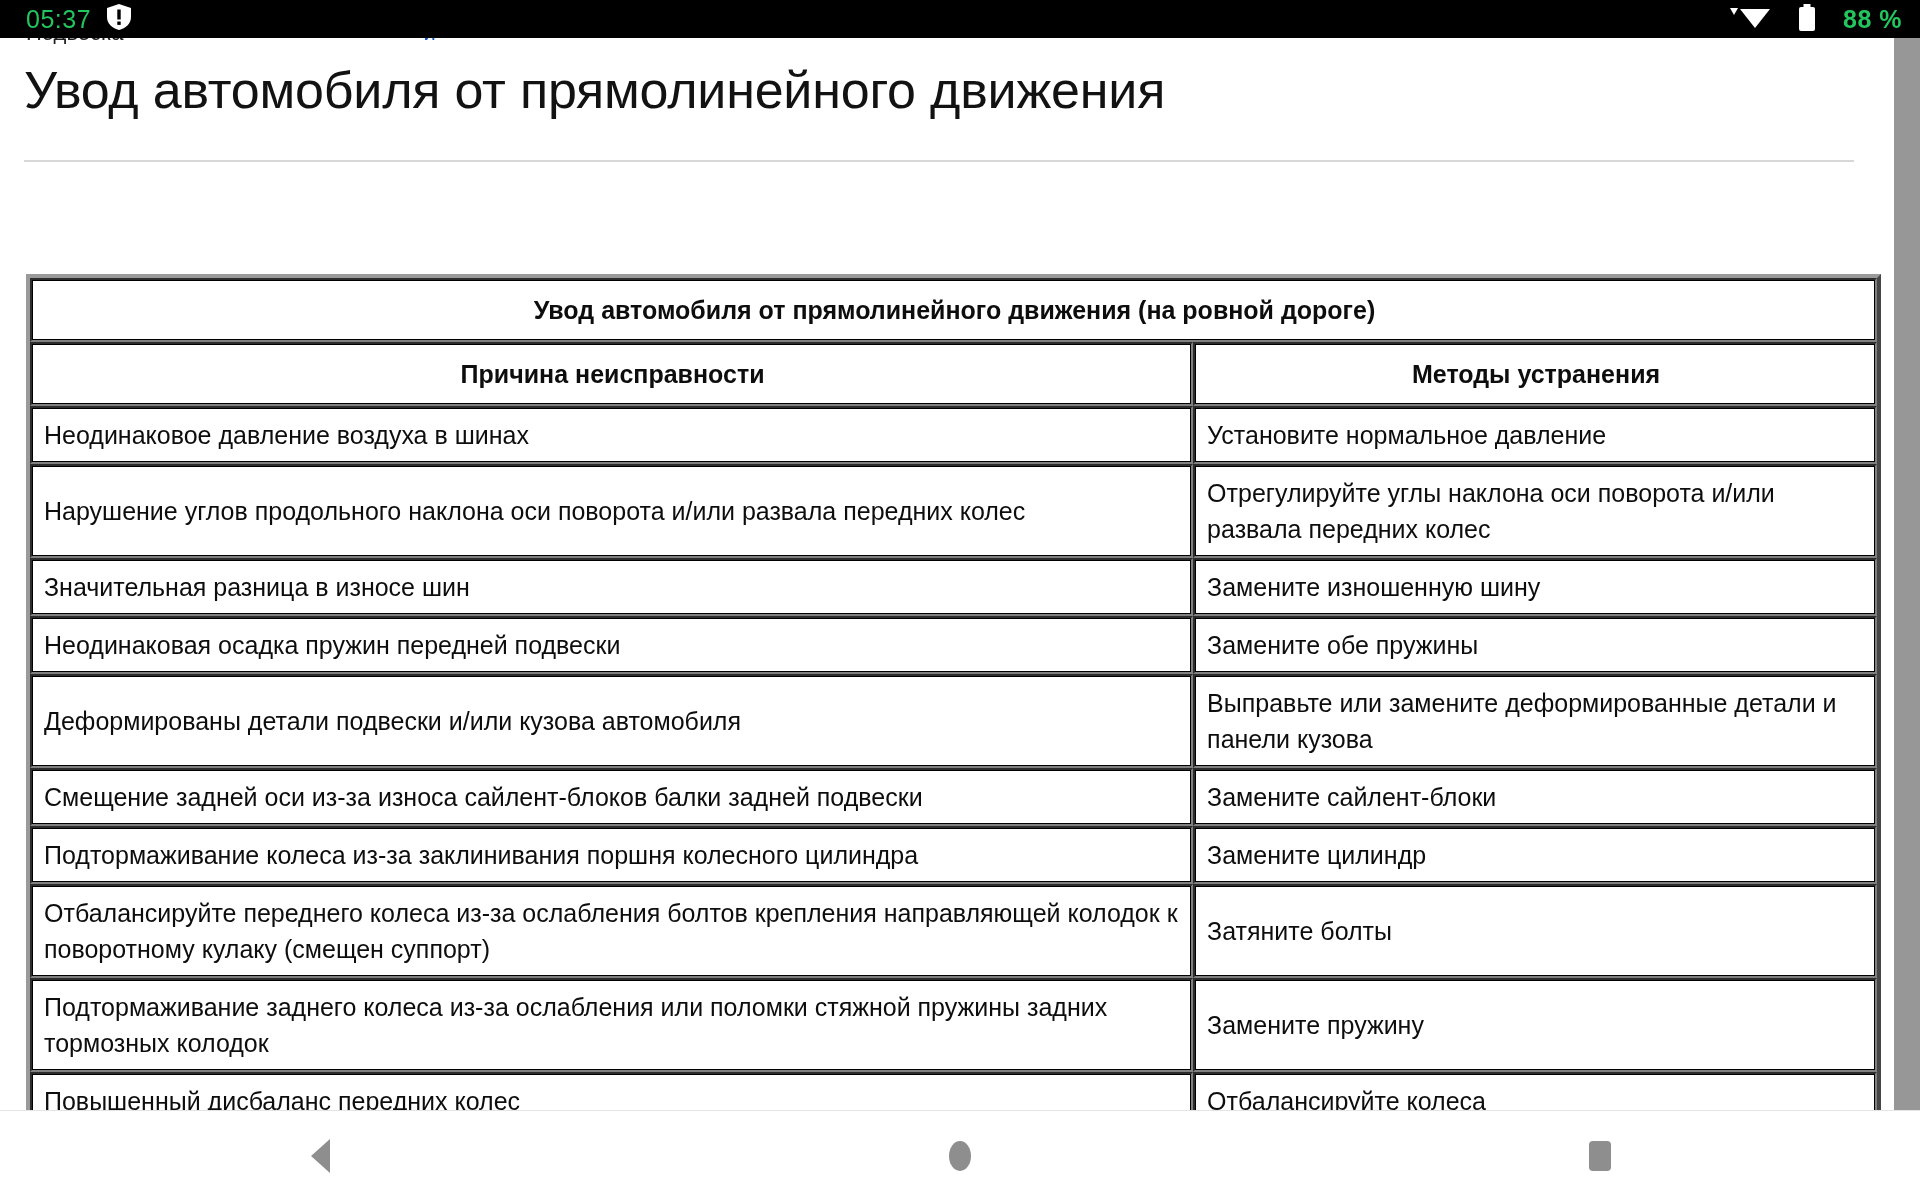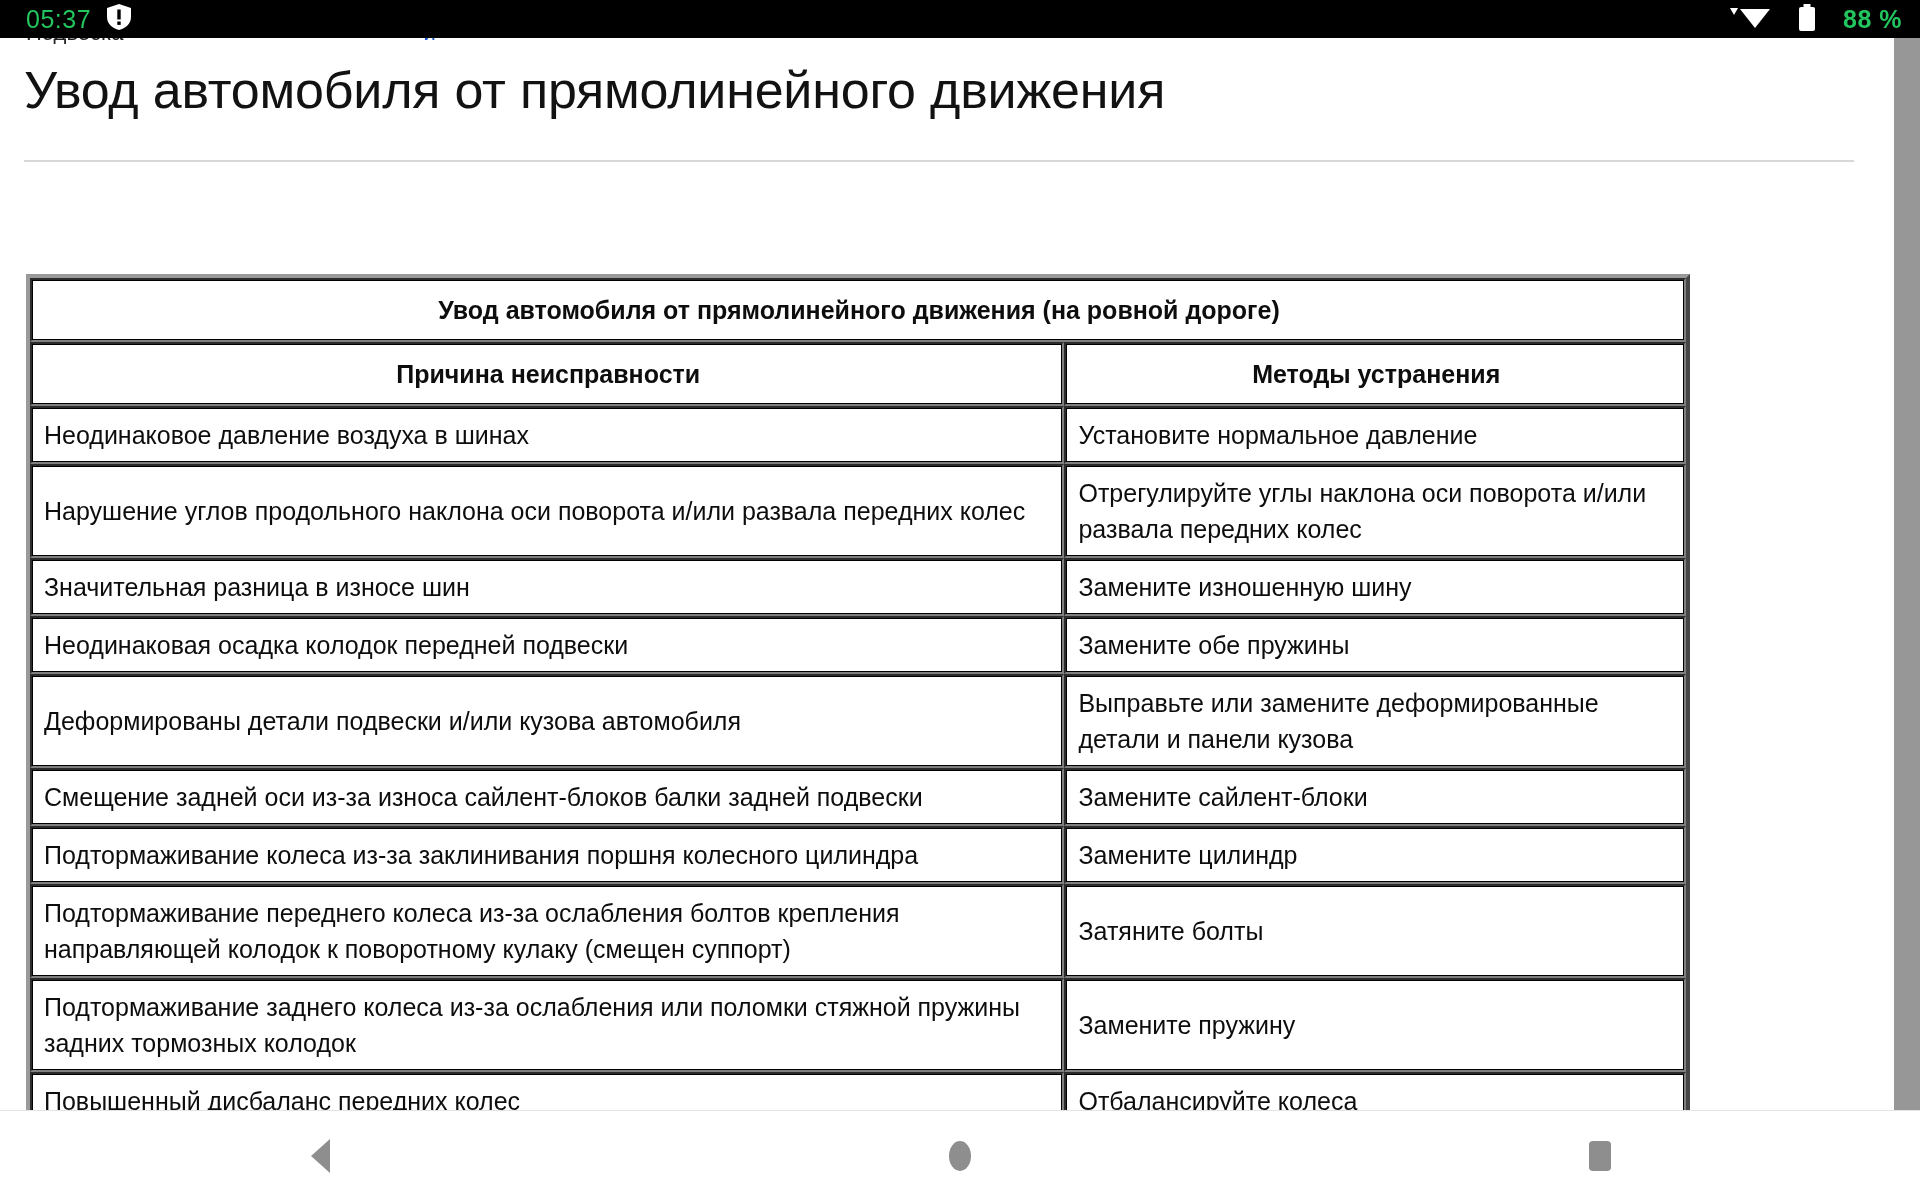--- a/index.html
+++ b/index.html
@@ -93,21 +93,21 @@
     width: 1830px;
     height: 2px;
     background: #d8d8d8;
   }
 
   
   #fault-table {
     position: absolute;
     top: 236px;
     left: 26px;
-    width: 1664px;
+    width: 1855px;
     border-collapse: separate;
     border-spacing: 0;
     border: 4px outset #9a9a9a;
     background: #ffffff;
   }
   #fault-table td,
   #fault-table th {
     border: 2px inset #808080;
     outline: 1px solid #000;
     outline-offset: -3px;
@@ -239,37 +239,37 @@
       </tr>
       <tr>
         <td class="col-cause">Нарушение углов продольного наклона оси поворота и/или развала передних колес</td>
         <td class="col-fix">Отрегулируйте углы наклона оси поворота и/или развала передних колес</td>
       </tr>
       <tr>
         <td class="col-cause">Значительная разница в износе шин</td>
         <td class="col-fix">Замените изношенную шину</td>
       </tr>
       <tr>
-        <td class="col-cause">Неодинаковая осадка колодок передней подвески</td>
+        <td class="col-cause">Неодинаковая осадка пружин передней подвески</td>
         <td class="col-fix">Замените обе пружины</td>
       </tr>
       <tr>
         <td class="col-cause">Деформированы детали подвески и/или кузова автомобиля</td>
         <td class="col-fix">Выправьте или замените деформированные детали и панели кузова</td>
       </tr>
       <tr>
         <td class="col-cause">Смещение задней оси из-за износа сайлент-блоков балки задней подвески</td>
         <td class="col-fix">Замените сайлент-блоки</td>
       </tr>
       <tr>
         <td class="col-cause">Подтормаживание колеса из-за заклинивания поршня колесного цилиндра</td>
         <td class="col-fix">Замените цилиндр</td>
       </tr>
       <tr>
-        <td class="col-cause">Подтормаживание переднего колеса из-за ослабления болтов крепления направляющей колодок к поворотному кулаку (смещен суппорт)</td>
+        <td class="col-cause">Отбалансируйте переднего колеса из-за ослабления болтов крепления направляющей колодок к поворотному кулаку (смещен суппорт)</td>
         <td class="col-fix">Затяните болты</td>
       </tr>
       <tr>
         <td class="col-cause">Подтормаживание заднего колеса из-за ослабления или поломки стяжной пружины задних тормозных колодок</td>
         <td class="col-fix">Замените пружину</td>
       </tr>
       <tr>
         <td class="col-cause">Повышенный дисбаланс передних колес</td>
         <td class="col-fix">Отбалансируйте колеса</td>
       </tr>

